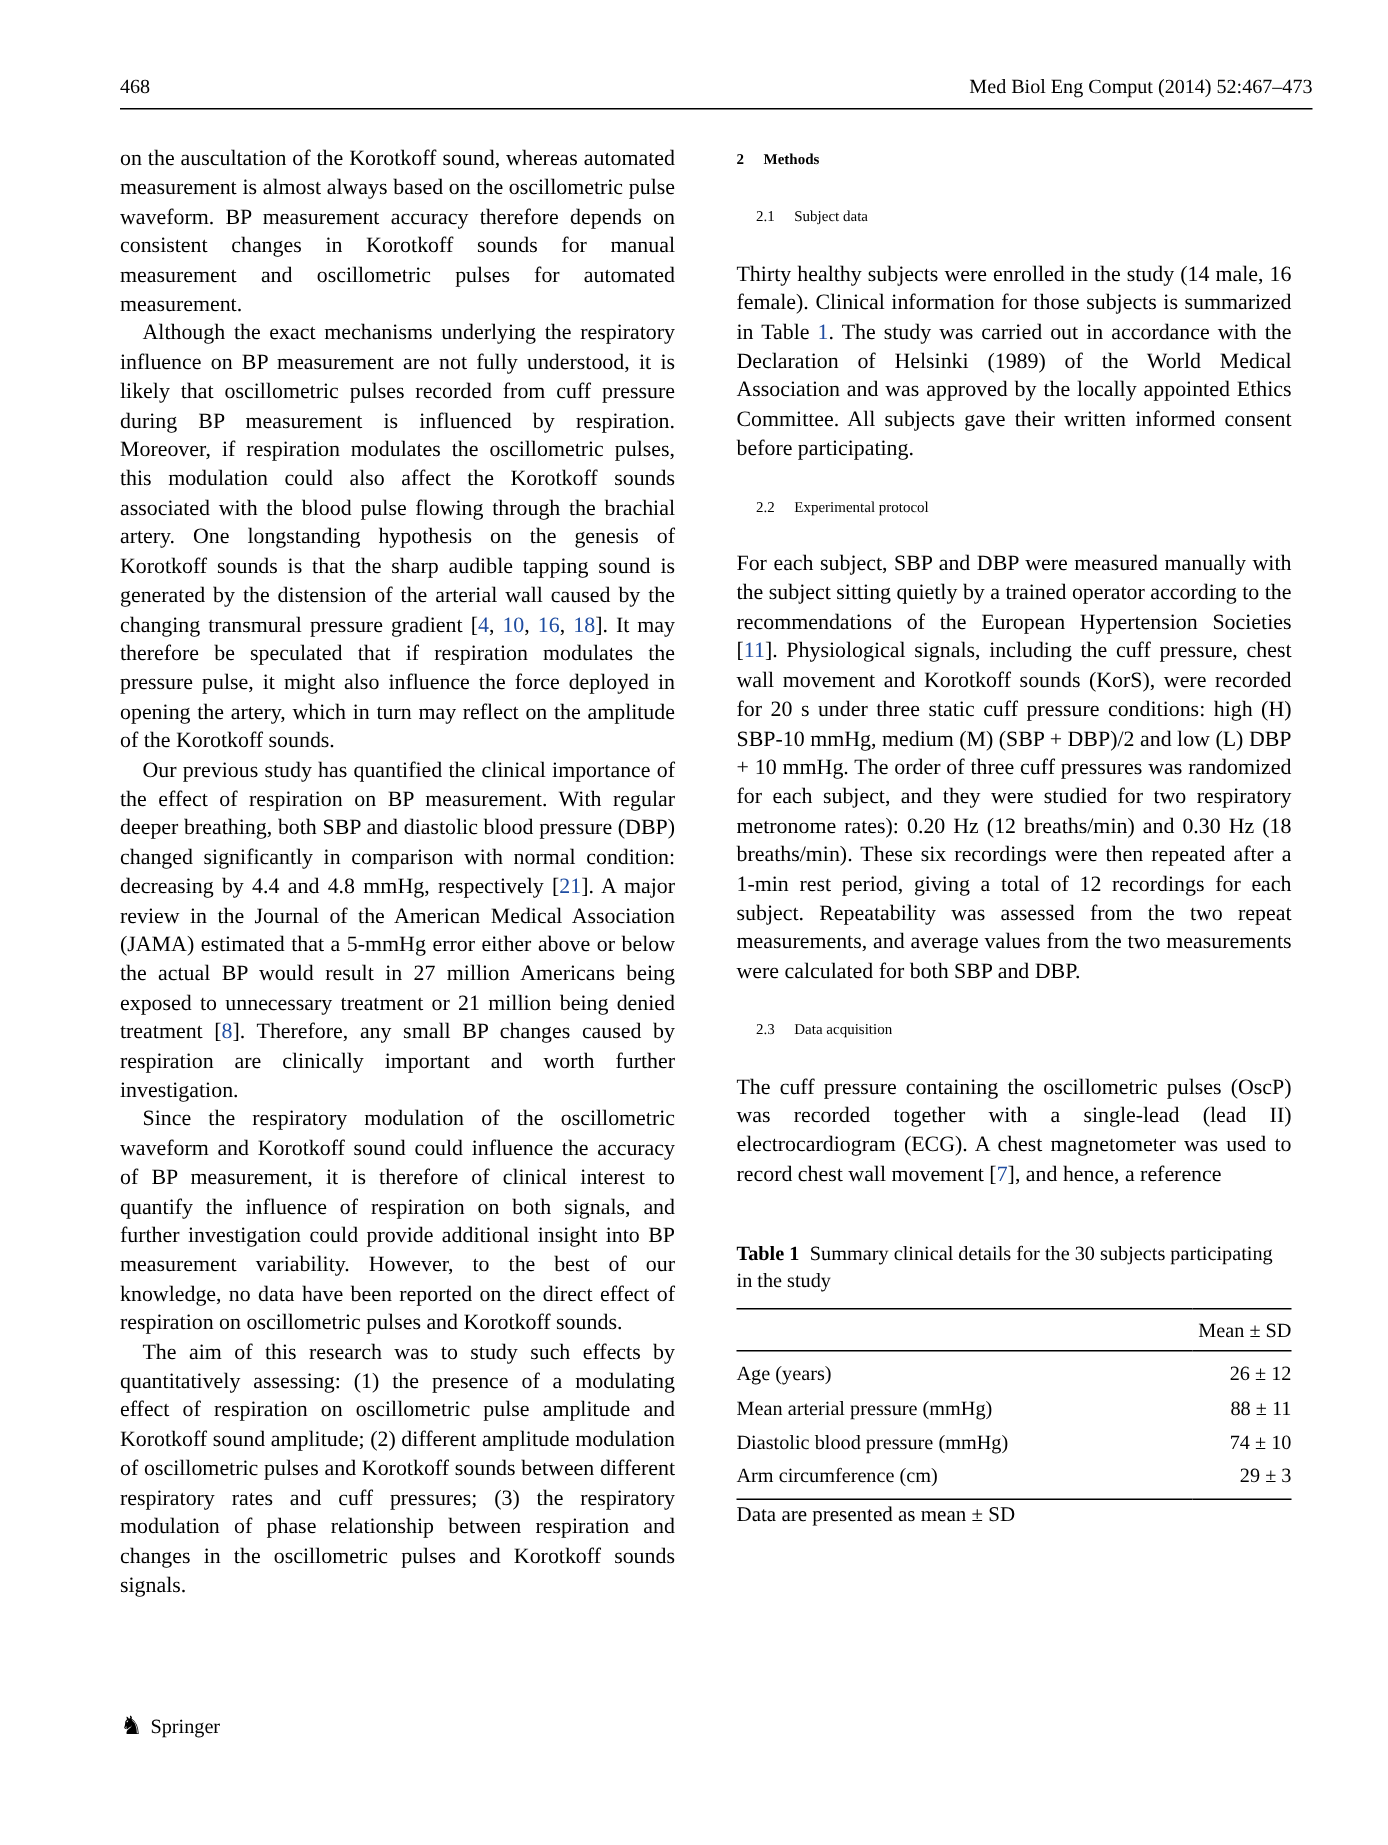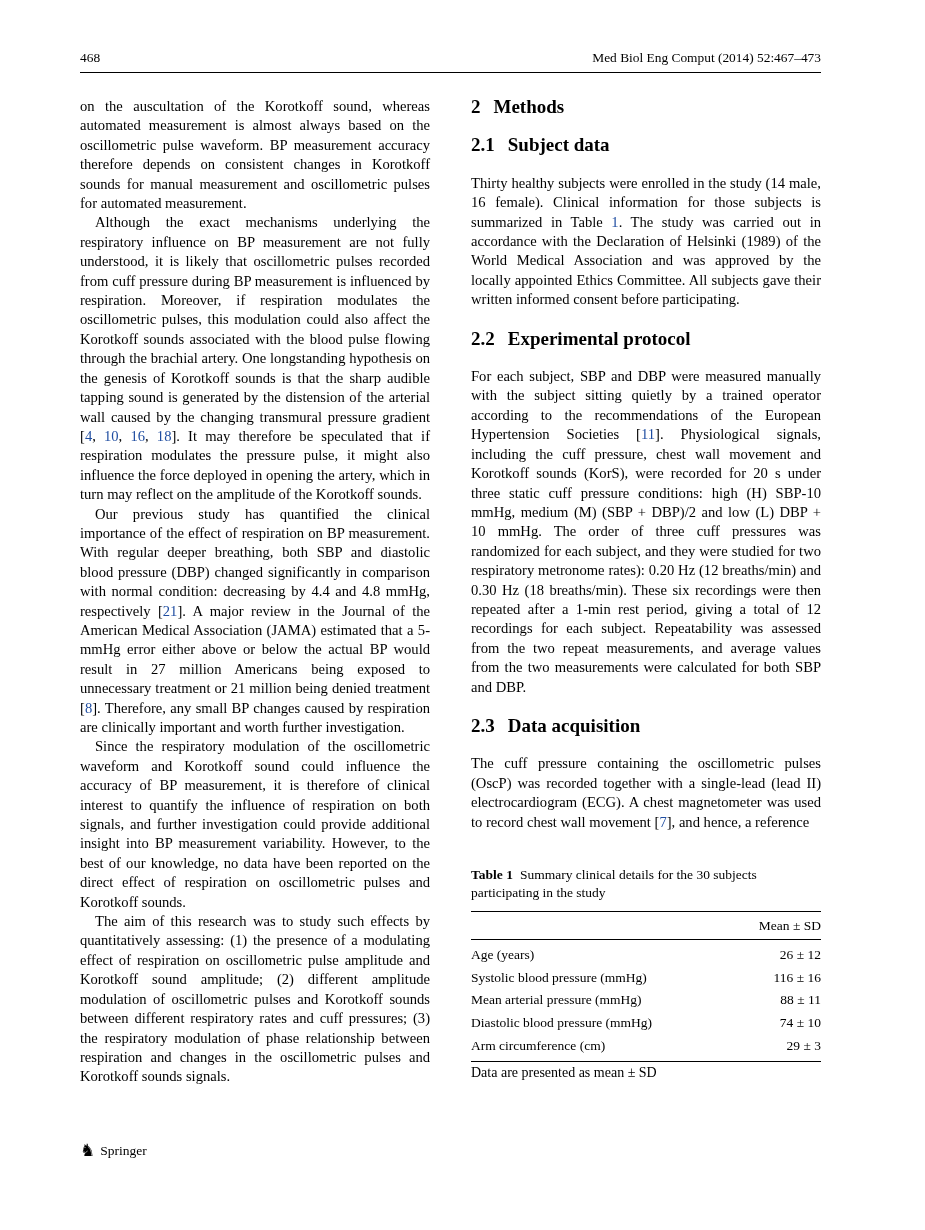--- a/index.html
+++ b/index.html
@@ -8,42 +8,42 @@
   body {
     width: 925px; height: 1230px;
     font-family: "Liberation Serif", serif;
     color: #000;
     position: relative;
     overflow: hidden;
   }
   .page {
     position: relative;
     width: 925px; height: 1230px;
-    padding: 50px 104px 0 80px;
+    padding: 50px 50px 0 80px;
   }
   
   .running-head {
     display: flex; justify-content: space-between; align-items: baseline;
     font-size: 13.4px; line-height: 15px;
     border-bottom: 1px solid #000;
     padding-bottom: 7px;
   }
   
   .columns { display: flex; gap: 41px; margin-top: 24px; }
   .col {
     width: 370px;
     font-size: 14.6px;
     line-height: 19.4px;
     text-align: justify;
   }
   .col p { margin: 0; }
   .col p.indent { text-indent: 15px; }
-  .col h2, .col h3 { font-size: 19px; line-height: 19.4px; text-align: left; }
+  .col h2, .col h3 { font-size: 10px; line-height: 19.4px; text-align: left; }
   .col h2 { font-weight: bold; margin: 0 0 19px 0; }
-  .col h3 { font-weight: bold; margin: 19px 0; }
+  .col h3 { font-weight: normal; margin: 19px 13px; }
   .hnum { display: inline-block; margin-right: 13px; }
   .cite { color: var(--link-color); }
   
   .table-block { margin-top: 34px; font-size: 13.5px; line-height: 17.6px; text-align: left; }
   .table-caption { margin-bottom: 10px; }
   .table-caption .cap-label { font-weight: bold; margin-right: 7px; }
   table.data-table { width: 100%; border-collapse: collapse; font-size: 13.5px; }
   table.data-table thead th {
     font-weight: normal; text-align: left;
     border-top: 1px solid #000; border-bottom: 1px solid #000;
@@ -103,24 +103,20 @@
               <th></th>
               <th class="val">Mean ± SD</th>
             </tr>
           </thead>
           <tbody>
               <tr>
                 <td>Age (years)</td>
                 <td class="val">26 ± 12</td>
               </tr>
               <tr>
-                <td>Systolic blood pressure (mmHg)</td>
-                <td class="val">116 ± 16</td>
-              </tr>
-              <tr>
                 <td>Mean arterial pressure (mmHg)</td>
                 <td class="val">88 ± 11</td>
               </tr>
               <tr>
                 <td>Diastolic blood pressure (mmHg)</td>
                 <td class="val">74 ± 10</td>
               </tr>
               <tr>
                 <td>Arm circumference (cm)</td>
                 <td class="val">29 ± 3</td>

